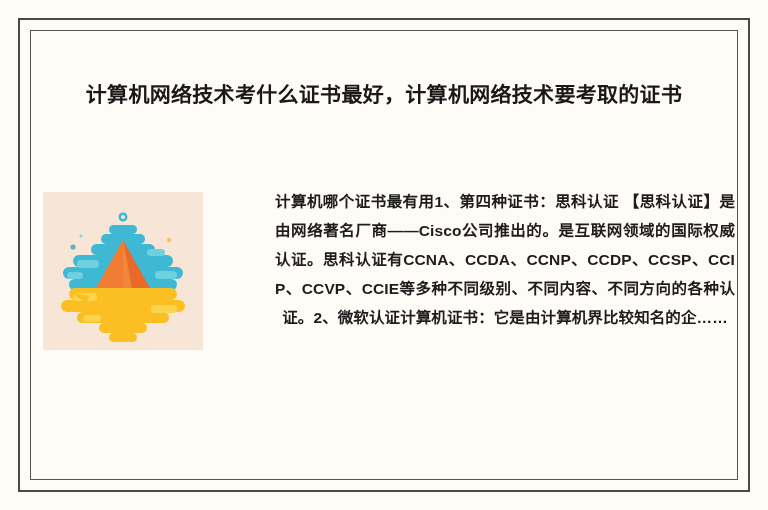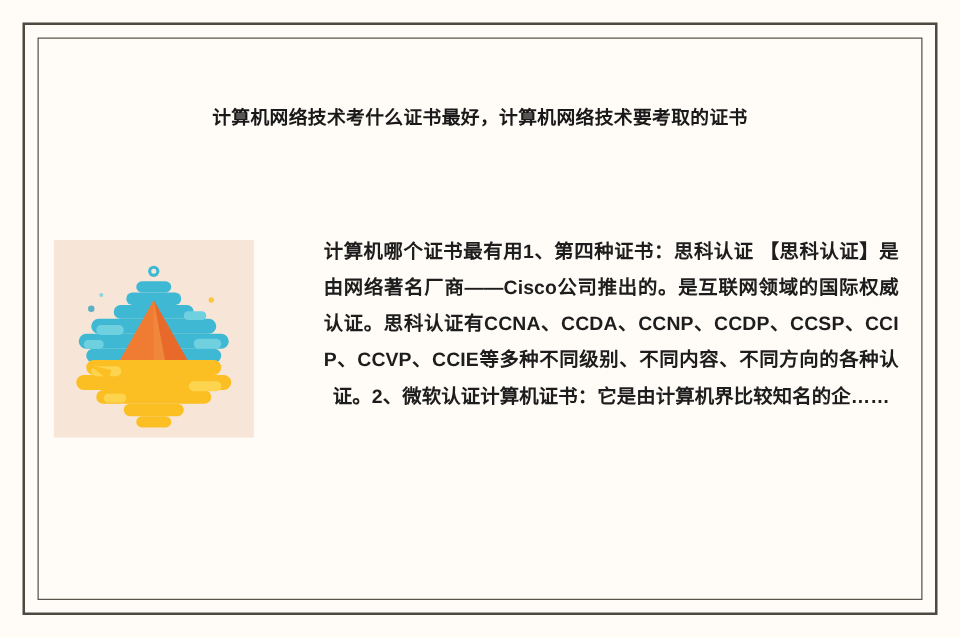--- a/index.html
+++ b/index.html
@@ -53,21 +53,21 @@
   }
 
   
   .title {
     position: absolute;
     left: 24px;
     top: 48px;
     width: 658px;
     margin: 0;
     text-align: center;
-    font-size: 15px;
+    font-size: 21px;
     line-height: 32px;
     font-weight: bold;
     color: #191919;
     letter-spacing: 0.3px;
   }
 
   
   .body-row {
     position: absolute;
     left: 12px;
@@ -86,21 +86,21 @@
     overflow: hidden;
   }
   .thumb svg {
     display: block;
     width: 160px;
     height: 158px;
   }
 
   .excerpt {
     position: absolute;
-    left: 216px;
+    left: 232px;
     top: -5px;
     width: 460px;
     margin: 0;
     font-size: 15.5px;
     line-height: 29px;
     font-weight: bold;
     color: #1d1d1d;
     text-align: justify;
     text-align-last: center;
     letter-spacing: 0.1px;

